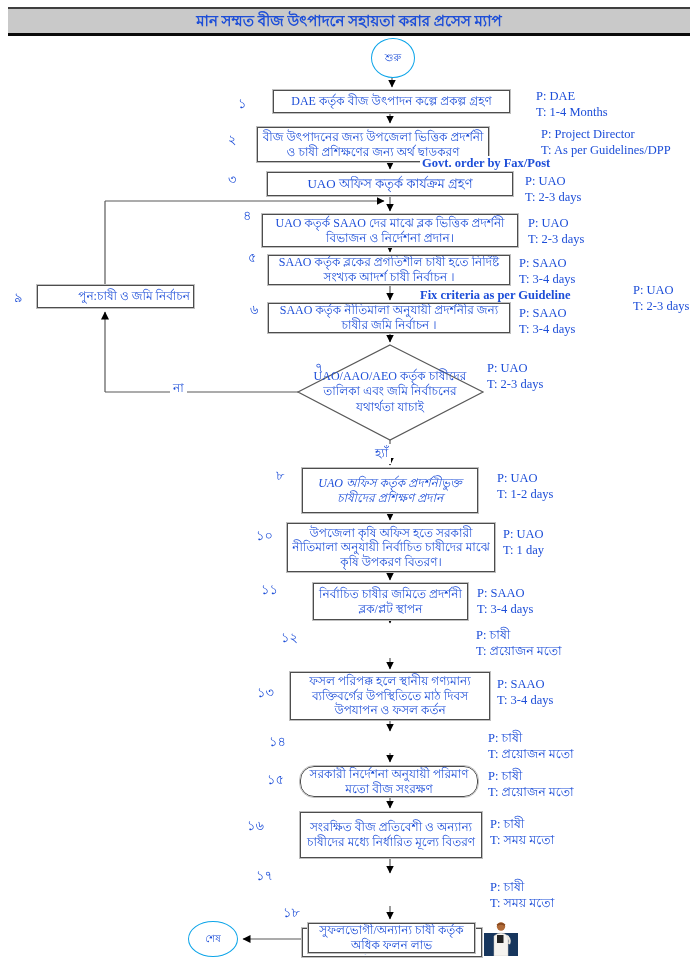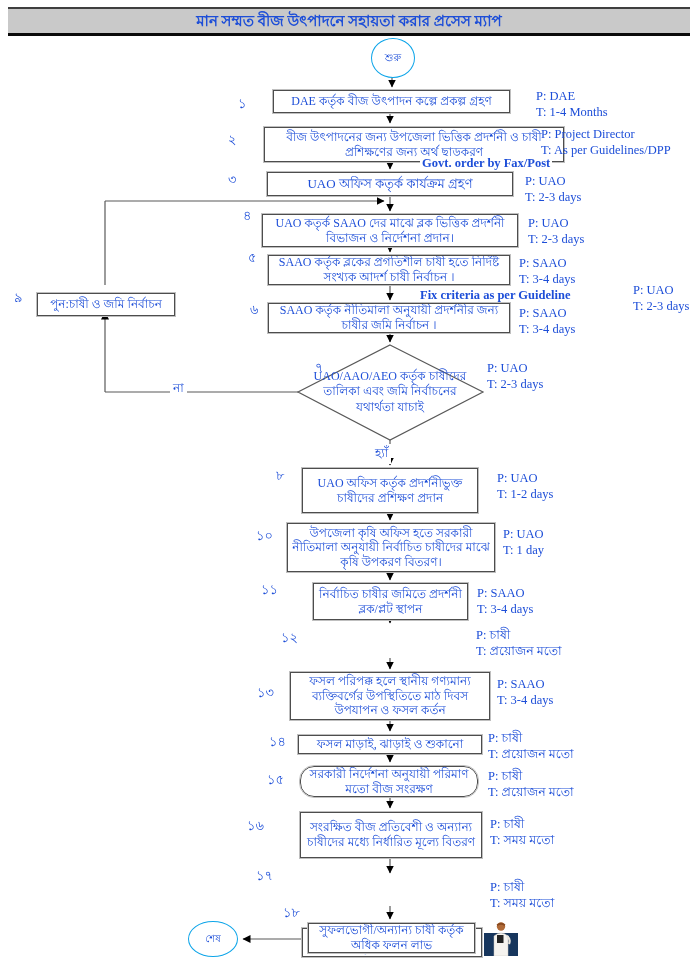--- a/index.html
+++ b/index.html
@@ -69,21 +69,21 @@
   <div class="num" style="left:238px;top:94px;">১</div>
   <div class="box" style="left:273px;top:90px;width:237px;height:23px;">
     <span>DAE কর্তৃক বীজ উৎপাদন কল্পে প্রকল্প গ্রহণ</span>
     </div>
   <div class="ann" style="left:536px;top:88px;">
     <div>P: DAE</div>
     <div>T: 1-4 Months</div>
     </div>
 
   <div class="num" style="left:228px;top:130px;">২</div>
-  <div class="box" style="left:264px;top:127px;width:300px;height:35px;">
+  <div class="box" style="left:257px;top:127px;width:232px;height:35px;">
     <span>বীজ উৎপাদনের জন্য উপজেলা ভিত্তিক প্রদর্শনী ও চাষী প্রশিক্ষণের জন্য অর্থ ছাড়করণ</span>
     </div>
   <div class="ann" style="left:541px;top:126px;">
     <div>P: Project Director</div>
     <div>T: As per Guidelines/DPP</div>
     </div>
 
   <div class="edge-label" style="left:420px;top:156px;">Govt. order by Fax/Post</div>
 
   <div class="num" style="left:228px;top:170px;">৩</div>
@@ -109,21 +109,21 @@
     <span>SAAO কর্তৃক ব্লকের প্রগতিশীল চাষী হতে নির্দিষ্ট সংখ্যক আদর্শ চাষী নির্বাচন ।</span>
     </div>
   <div class="ann" style="left:519px;top:255px;">
     <div>P: SAAO</div>
     <div>T: 3-4 days</div>
     </div>
 
   <div class="edge-label" style="left:418px;top:288px;">Fix criteria as per Guideline</div>
 
   <div class="num" style="left:14px;top:288px;">৯</div>
-  <div class="box" style="left:37px;top:293px;width:138px;height:23px;">
+  <div class="box" style="left:37px;top:285px;width:157px;height:23px;justify-content:flex-end;">
     <span>পুন:চাষী ও জমি নির্বাচন</span>
     </div>
   <div class="ann" style="left:633px;top:282px;">
     <div>P: UAO</div>
     <div>T: 2-3 days</div>
     </div>
 
   <div class="num" style="left:250px;top:300px;">৬</div>
   <div class="box" style="left:268px;top:303px;width:242px;height:30px;">
     <span>SAAO কর্তৃক নীতিমালা অনুযায়ী প্রদর্শনীর জন্য চাষীর জমি নির্বাচন ।</span>
@@ -139,21 +139,21 @@
     </div>
   <div class="ann" style="left:487px;top:360px;">
     <div>P: UAO</div>
     <div>T: 2-3 days</div>
     </div>
 
   <div class="branch-label" style="left:170px;top:379px;">না</div>
   <div class="branch-label" style="left:372px;top:444px;">হ্যাঁ</div>
 
   <div class="num" style="left:276px;top:466px;">৮</div>
-  <div class="box" style="left:302px;top:468px;width:176px;height:45px;">
+  <div class="box" style="left:302px;top:468px;width:176px;height:45px;font-style:italic;">
     <span>UAO অফিস কর্তৃক প্রদর্শনীভুক্ত চাষীদের প্রশিক্ষণ প্রদান</span>
     </div>
   <div class="ann" style="left:497px;top:470px;">
     <div>P: UAO</div>
     <div>T: 1-2 days</div>
     </div>
 
   <div class="num" style="left:256px;top:526px;">১০</div>
   <div class="box" style="left:287px;top:523px;width:208px;height:49px;">
     <span>উপজেলা কৃষি অফিস হতে সরকারী নীতিমালা অনুযায়ী নির্বাচিত চাষীদের মাঝে কৃষি উপকরণ বিতরণ।</span>
@@ -181,23 +181,20 @@
   <div class="num" style="left:257px;top:683px;">১৩</div>
   <div class="box" style="left:290px;top:672px;width:200px;height:48px;">
     <span>ফসল পরিপক্ক হলে স্থানীয় গণ্যমান্য ব্যক্তিবর্গের উপস্থিতিতে মাঠ দিবস উপযাপন ও ফসল কর্তন</span>
     </div>
   <div class="ann" style="left:497px;top:676px;">
     <div>P: SAAO</div>
     <div>T: 3-4 days</div>
     </div>
 
   <div class="num" style="left:269px;top:732px;">১৪</div>
-  <div class="box" style="left:298px;top:735px;width:184px;height:19px;">
-    <span>ফসল মাড়াই, ঝাড়াই ও শুকানো</span>
-    </div>
   <div class="ann" style="left:488px;top:730px;">
     <div>P: চাষী</div>
     <div>T: প্রয়োজন মতো</div>
     </div>
 
   <div class="num" style="left:267px;top:770px;">১৫</div>
   <div class="box" style="left:300px;top:766px;width:178px;height:31px;border-radius:14px;">
     <span>সরকারী নির্দেশনা অনুযায়ী পরিমাণ মতো বীজ সংরক্ষণ</span>
     </div>
   <div class="ann" style="left:488px;top:768px;">

